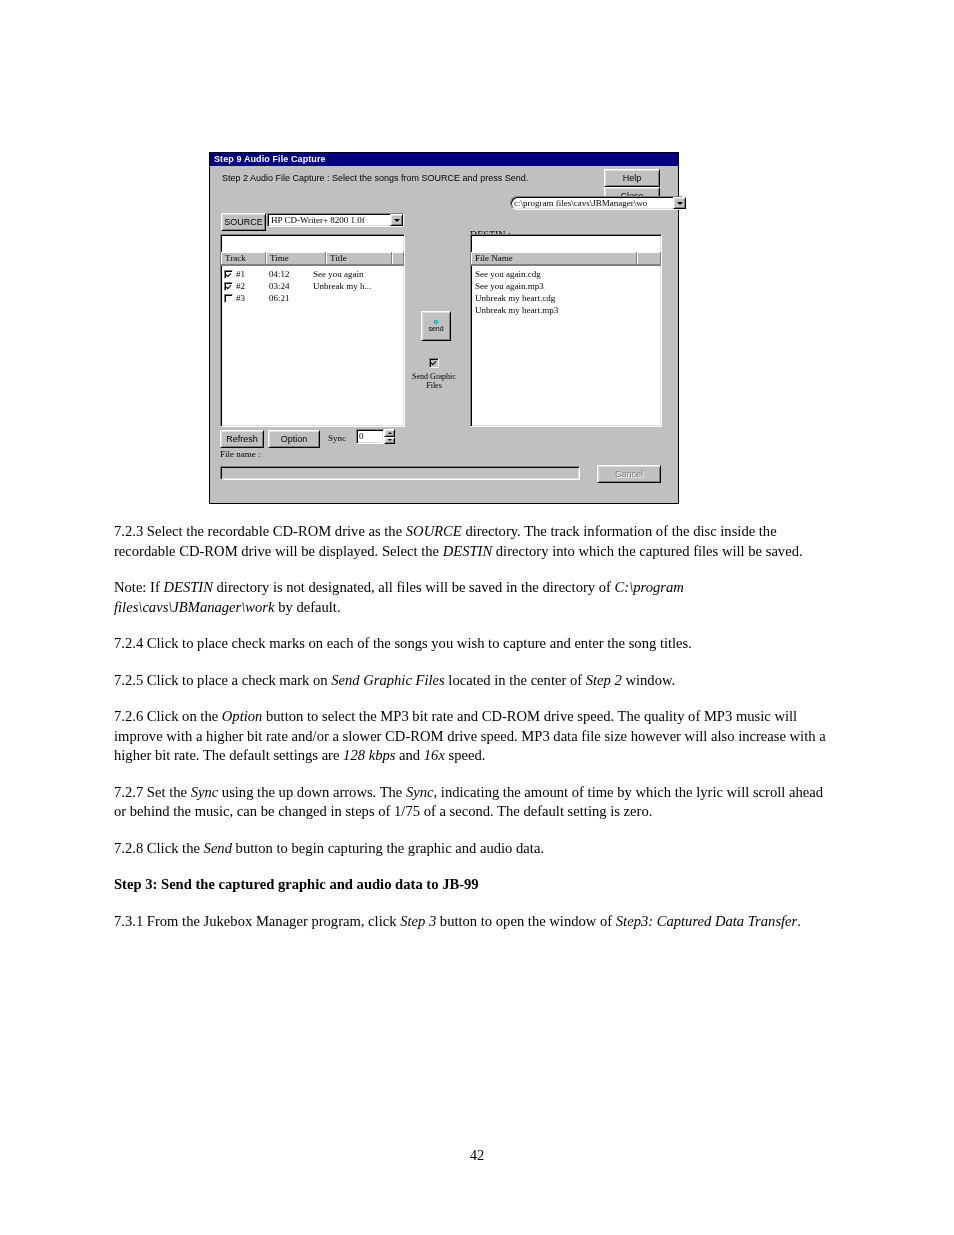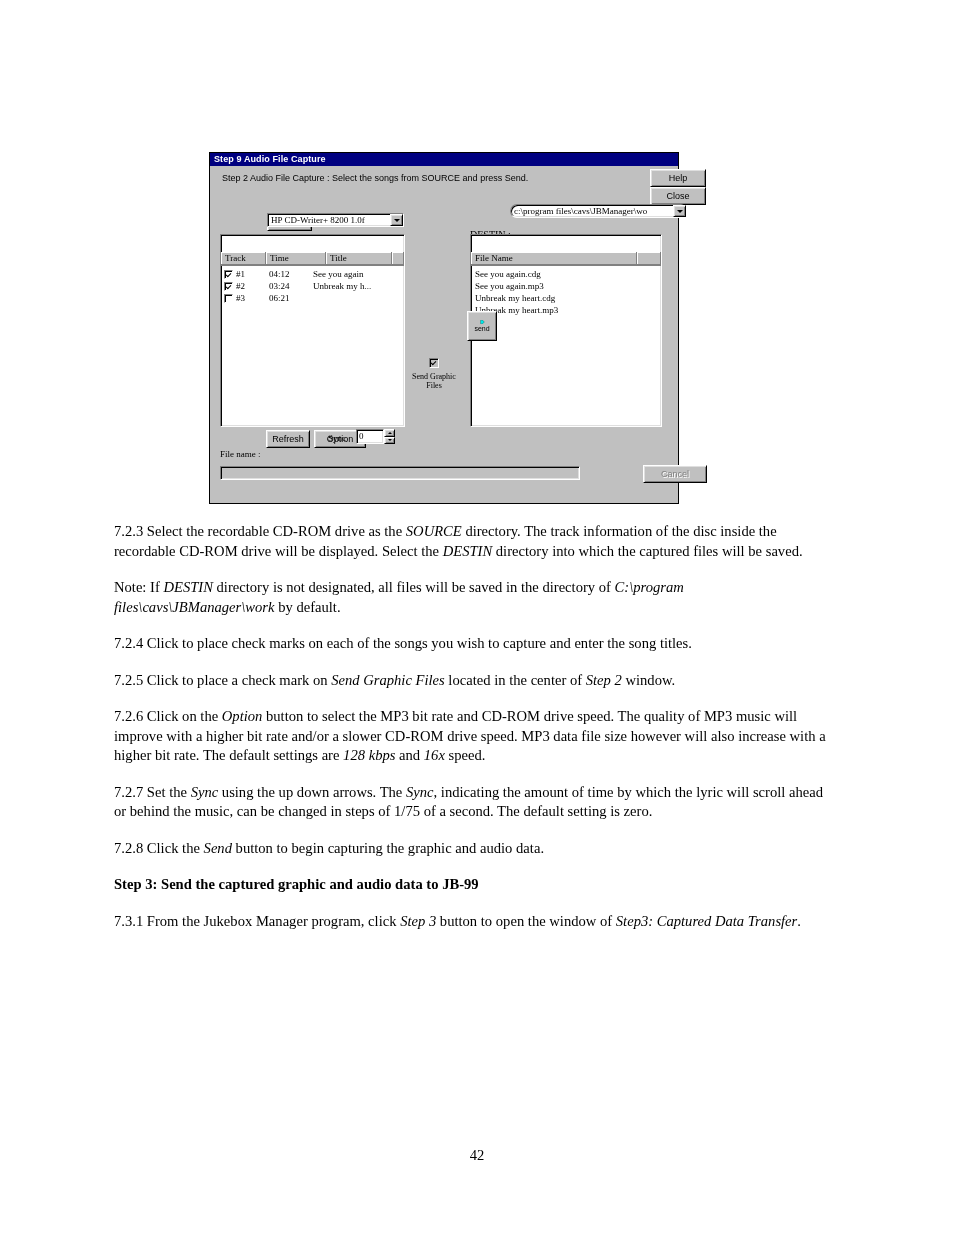--- a/index.html
+++ b/index.html
@@ -60,21 +60,20 @@
     font-size: 9px;
     color: #000;
     text-align: center;
     box-sizing: border-box;
     cursor: default;
     padding: 8px;
     line-height: 1;
     display: flex;
     align-items: center;
     justify-content: center;
-    margin-left: 46px;
   }
   .btn.disabled {
     color: #808080;
     text-shadow: 1px 1px 0 #ffffff;
   }
   
   .sunken {
     background: #ffffff;
     border: 1px solid;
     border-color: #808080 #ffffff #ffffff #808080;
@@ -120,21 +119,21 @@
   }
   .tri-down {
     width: 0; height: 0;
     border-left: 3px solid transparent;
     border-right: 3px solid transparent;
     border-top: 3px solid #000000;
   }
 
   #source-combo { left: 267px; top: 213px; width: 137px; height: 14px; }
   #destin-label { position: absolute; left: 470px; top: 229px; font-size: 10px; }
-  #destin-combo { left: 510px; top: 204px; width: 177px; height: 14px; border-radius: 7px; }
+  #destin-combo { left: 510px; top: 196px; width: 177px; height: 14px; border-radius: 7px; }
 
   
   .listbox {
     position: absolute;
     background: #ffffff;
     border: 1px solid;
     border-color: #808080 #ffffff #ffffff #808080;
     box-shadow: inset 1px 1px 0 #000000, inset -1px -1px 0 #dfdfdf;
     box-sizing: border-box;
     overflow: hidden;

